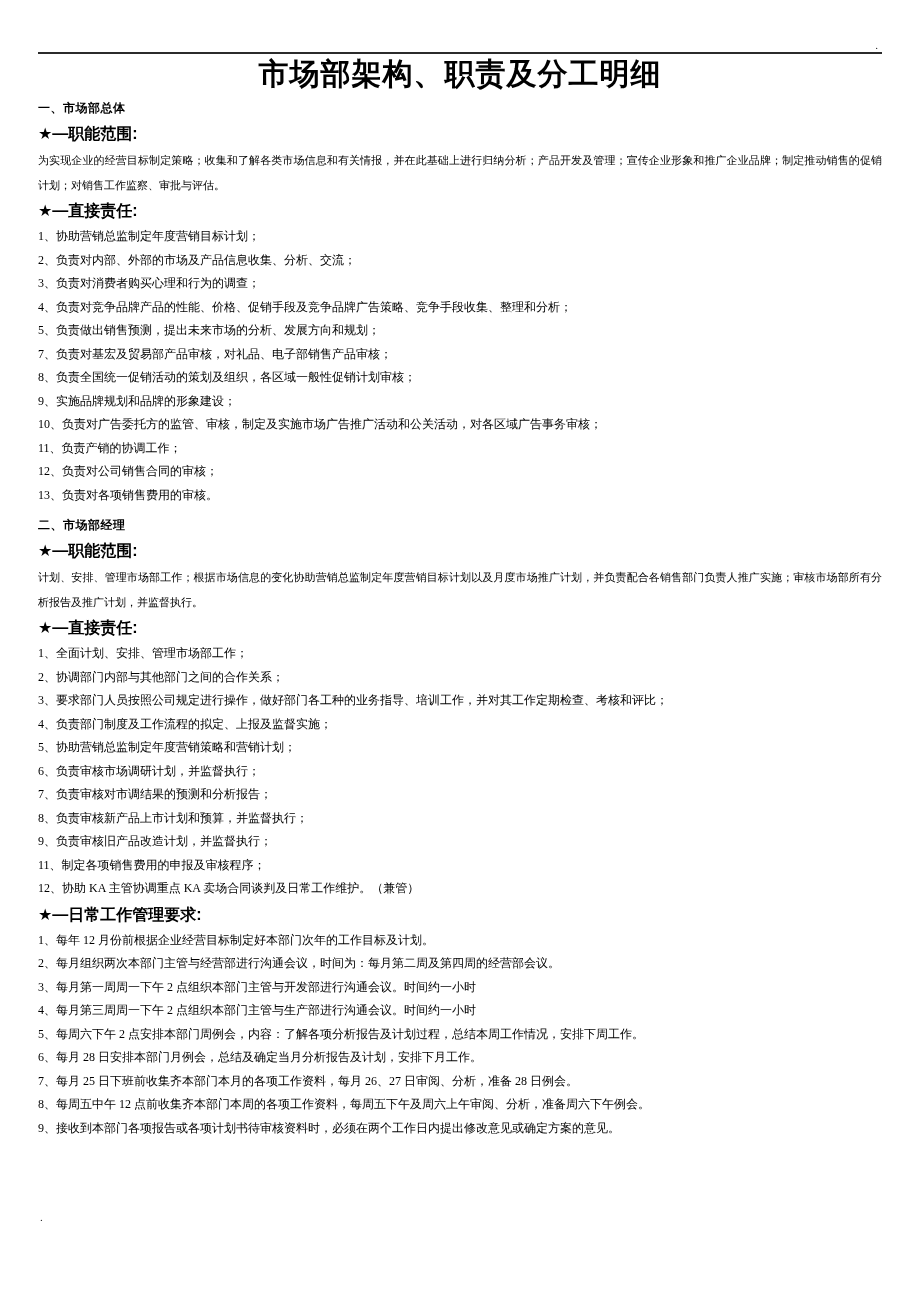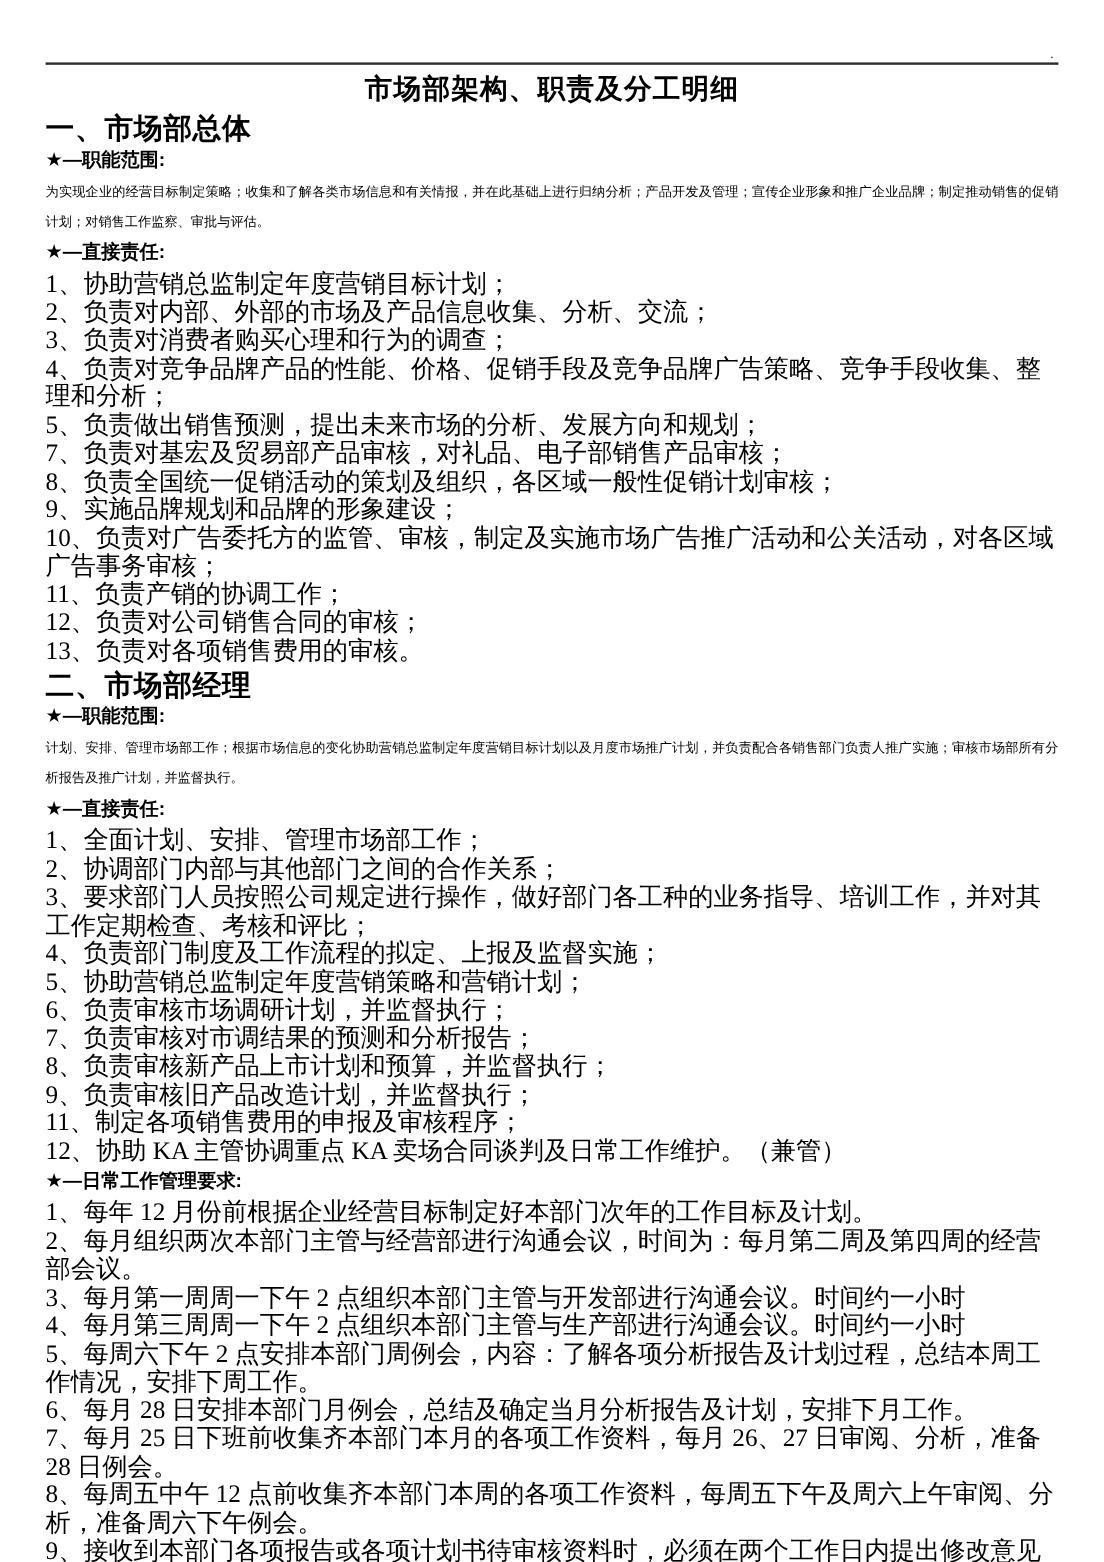--- a/index.html
+++ b/index.html
@@ -28,31 +28,31 @@
     position: absolute;
     left: 38px;
     top: 52px;
     width: 844px;
     height: 0;
     border-top: 2.5px solid #2b2b2b;
   }
   .doc-title {
     margin: 60px 0 0 0;
     text-align: center;
-    font-size: 23px;
+    font-size: 30px;
     line-height: 28px;
     font-weight: bold;
     font-family: "Liberation Sans", "DejaVu Sans", sans-serif;
     letter-spacing: 1px;
   }
   .doc-body {
     margin: 8px 38px 0 38px;
   }
   .section-heading {
-    font-size: 24px;
+    font-size: 12px;
     line-height: 24px;
     font-weight: bold;
     font-family: "Liberation Sans", "DejaVu Sans", sans-serif;
     margin: 6px 0 3px 0;
     letter-spacing: 0.5px;
   }
   .star-heading {
     font-size: 16px;
     line-height: 22px;
     font-weight: bold;
@@ -62,21 +62,21 @@
   .para {
     font-size: 11px;
     line-height: 24.5px;
     text-align: justify;
     margin: 1px 0 2px 0;
   }
   .duty-list {
     margin: 1px 0 2px 0;
   }
   .list-item {
-    font-size: 21px;
+    font-size: 12px;
     line-height: 23.5px;
     text-align: left;
   }
   .footer-mark {
     position: absolute;
     left: 40px;
     top: 1212px;
     font-size: 11px;
     line-height: 11px;
     color: #222;

